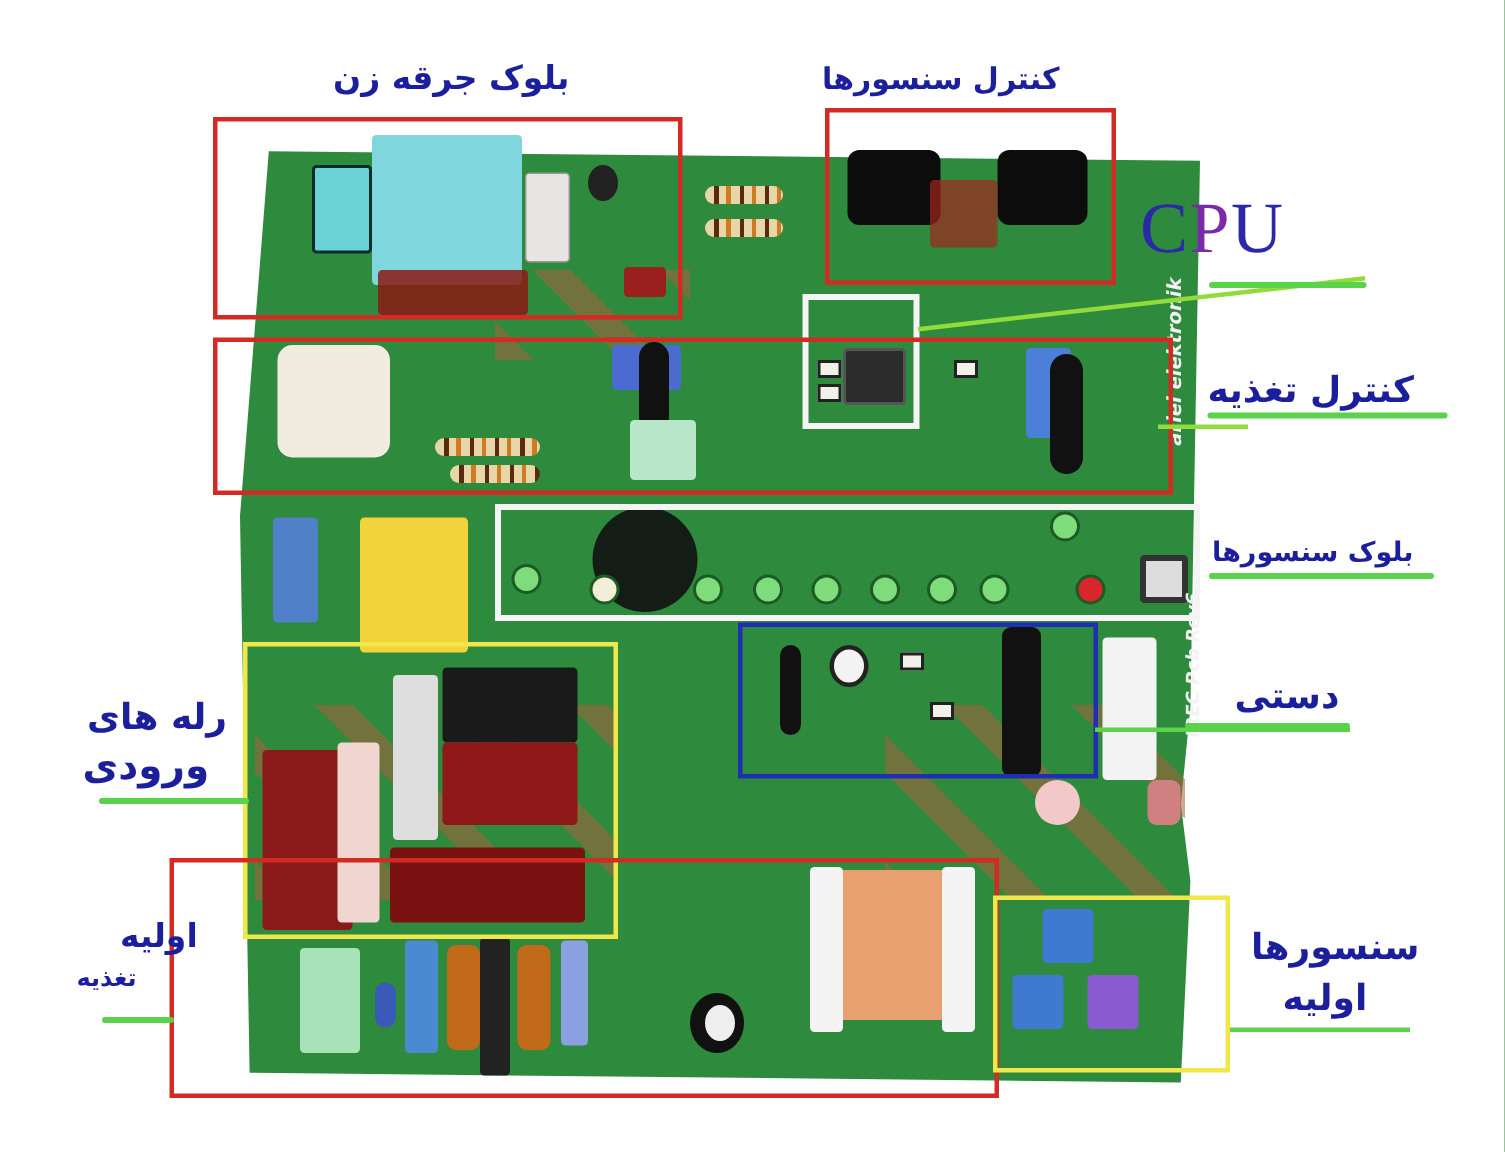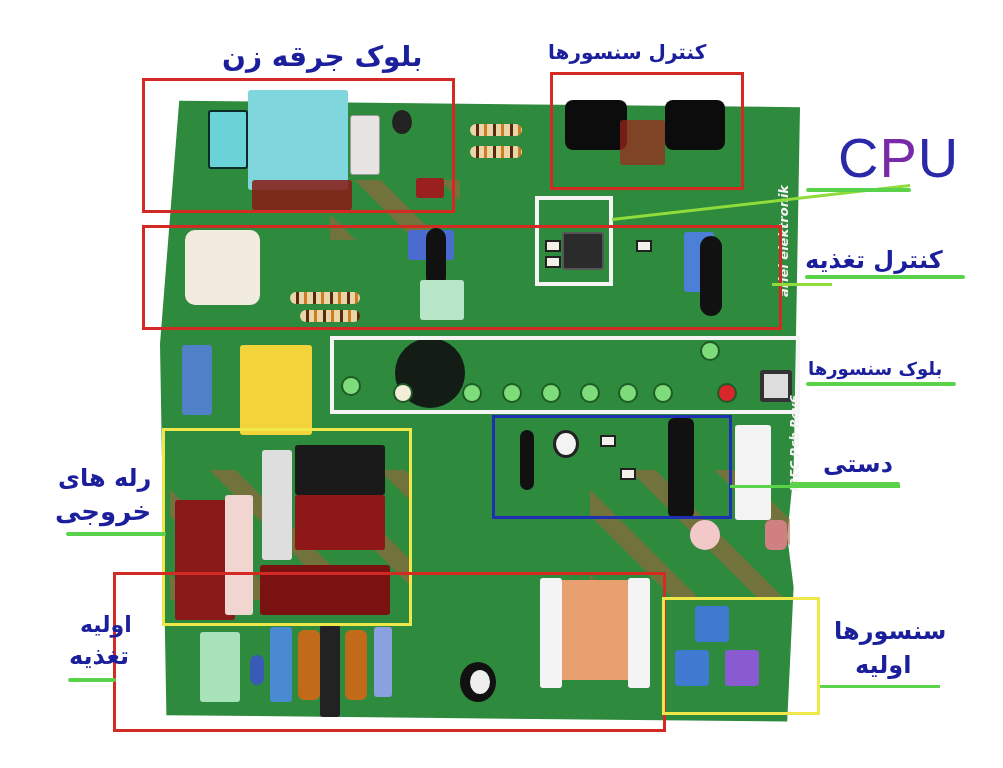--- a/index.html
+++ b/index.html
@@ -29,22 +29,22 @@
     .box { position: absolute; box-sizing: border-box; }
     .box.red { border: 3px solid #d32b23; }
     .box.white { border: 4px solid #f4f4f4; }
     .box.blue { border: 3px solid #1f2fb4; }
     .box.yellow { border: 3px solid #f0e84a; }
     .label {
       position: absolute; color: #1c1f9c; font-weight: bold; direction: rtl;
       white-space: nowrap; font-family: "DejaVu Sans", sans-serif;
     }
     .cpu-label {
-      position: absolute; left: 838px; top: 125px; font-family: Liberation Sans, sans-serif;
-      font-size: 56px; color: #2a2aa8; letter-spacing: 1px;
+      position: absolute; left: 760px; top: 125px; font-family: Liberation Serif, serif;
+      font-size: 48px; color: #2a2aa8; letter-spacing: 1px;
     }
     .cpu-label .p { color: #7a2aa8; }
     .uline { position: absolute; height: 4px; background: #5ad24a; border-radius: 2px; }
     .leader { position: absolute; height: 3px; background: #8fdc3a; transform-origin: left center; }
     .edge-text {
       position: absolute; color: #f3f3f3; font-weight: bold; font-style: italic; font-size: 13px;
       writing-mode: vertical-rl; transform: rotate(180deg);
     }
   </style>
 </head>
@@ -144,37 +144,37 @@
 <div class="box blue" style="left:492px;top:415px;width:240px;height:104px;"></div>
 <div class="box yellow" style="left:162px;top:428px;width:250px;height:198px;"></div>
 <div class="box red" style="left:113px;top:572px;width:553px;height:160px;"></div>
 <div class="box yellow" style="left:662px;top:597px;width:158px;height:118px;"></div>
 
 <div class="leader" style="left:612px;top:218px;width:300px;transform:rotate(-6.5deg);"></div>
 <div class="leader" style="left:772px;top:283px;width:60px;"></div>
 <div class="leader" style="left:730px;top:485px;width:170px;background:#5ad24a;"></div>
 <div class="leader" style="left:820px;top:685px;width:120px;background:#5ad24a;"></div>
 
-<div class="label" style="left:222px;top:40px;font-size:28px;">بلوک جرقه زن</div>
+<div class="label" style="left:222px;top:40px;font-size:22px;">بلوک جرقه زن</div>
 <div class="label" style="left:548px;top:40px;font-size:20px;">کنترل سنسورها</div>
 
 <div class="cpu-label"><span>C<span class="p">P</span>U</span></div>
 <div class="uline" style="left:806px;top:188px;width:105px;"></div>
 
 <div class="label" style="left:805px;top:246px;font-size:24px;">کنترل تغذیه</div>
 <div class="uline" style="left:805px;top:275px;width:160px;"></div>
 
 <div class="label" style="left:808px;top:358px;font-size:18px;">بلوک سنسورها</div>
 <div class="uline" style="left:806px;top:382px;width:150px;"></div>
 
 <div class="label" style="left:823px;top:450px;font-size:24px;">دستی</div>
 <div class="uline" style="left:790px;top:482px;width:110px;"></div>
 
 <div class="label" style="left:58px;top:464px;font-size:24px;">رله های</div>
-<div class="label" style="left:55px;top:496px;font-size:26px;">خروجی</div>
+<div class="label" style="left:55px;top:496px;font-size:26px;">ورودی</div>
 <div class="uline" style="left:66px;top:532px;width:100px;"></div>
 
 <div class="label" style="left:80px;top:612px;font-size:22px;">اولیه</div>
-<div class="label" style="left:69px;top:642px;font-size:24px;">تغذیه</div>
+<div class="label" style="left:51px;top:642px;font-size:16px;">تغذیه</div>
 <div class="uline" style="left:68px;top:678px;width:48px;"></div>
 
 <div class="label" style="left:834px;top:617px;font-size:24px;">سنسورها</div>
 <div class="label" style="left:855px;top:651px;font-size:24px;">اولیه</div>
 
 </body></html>

